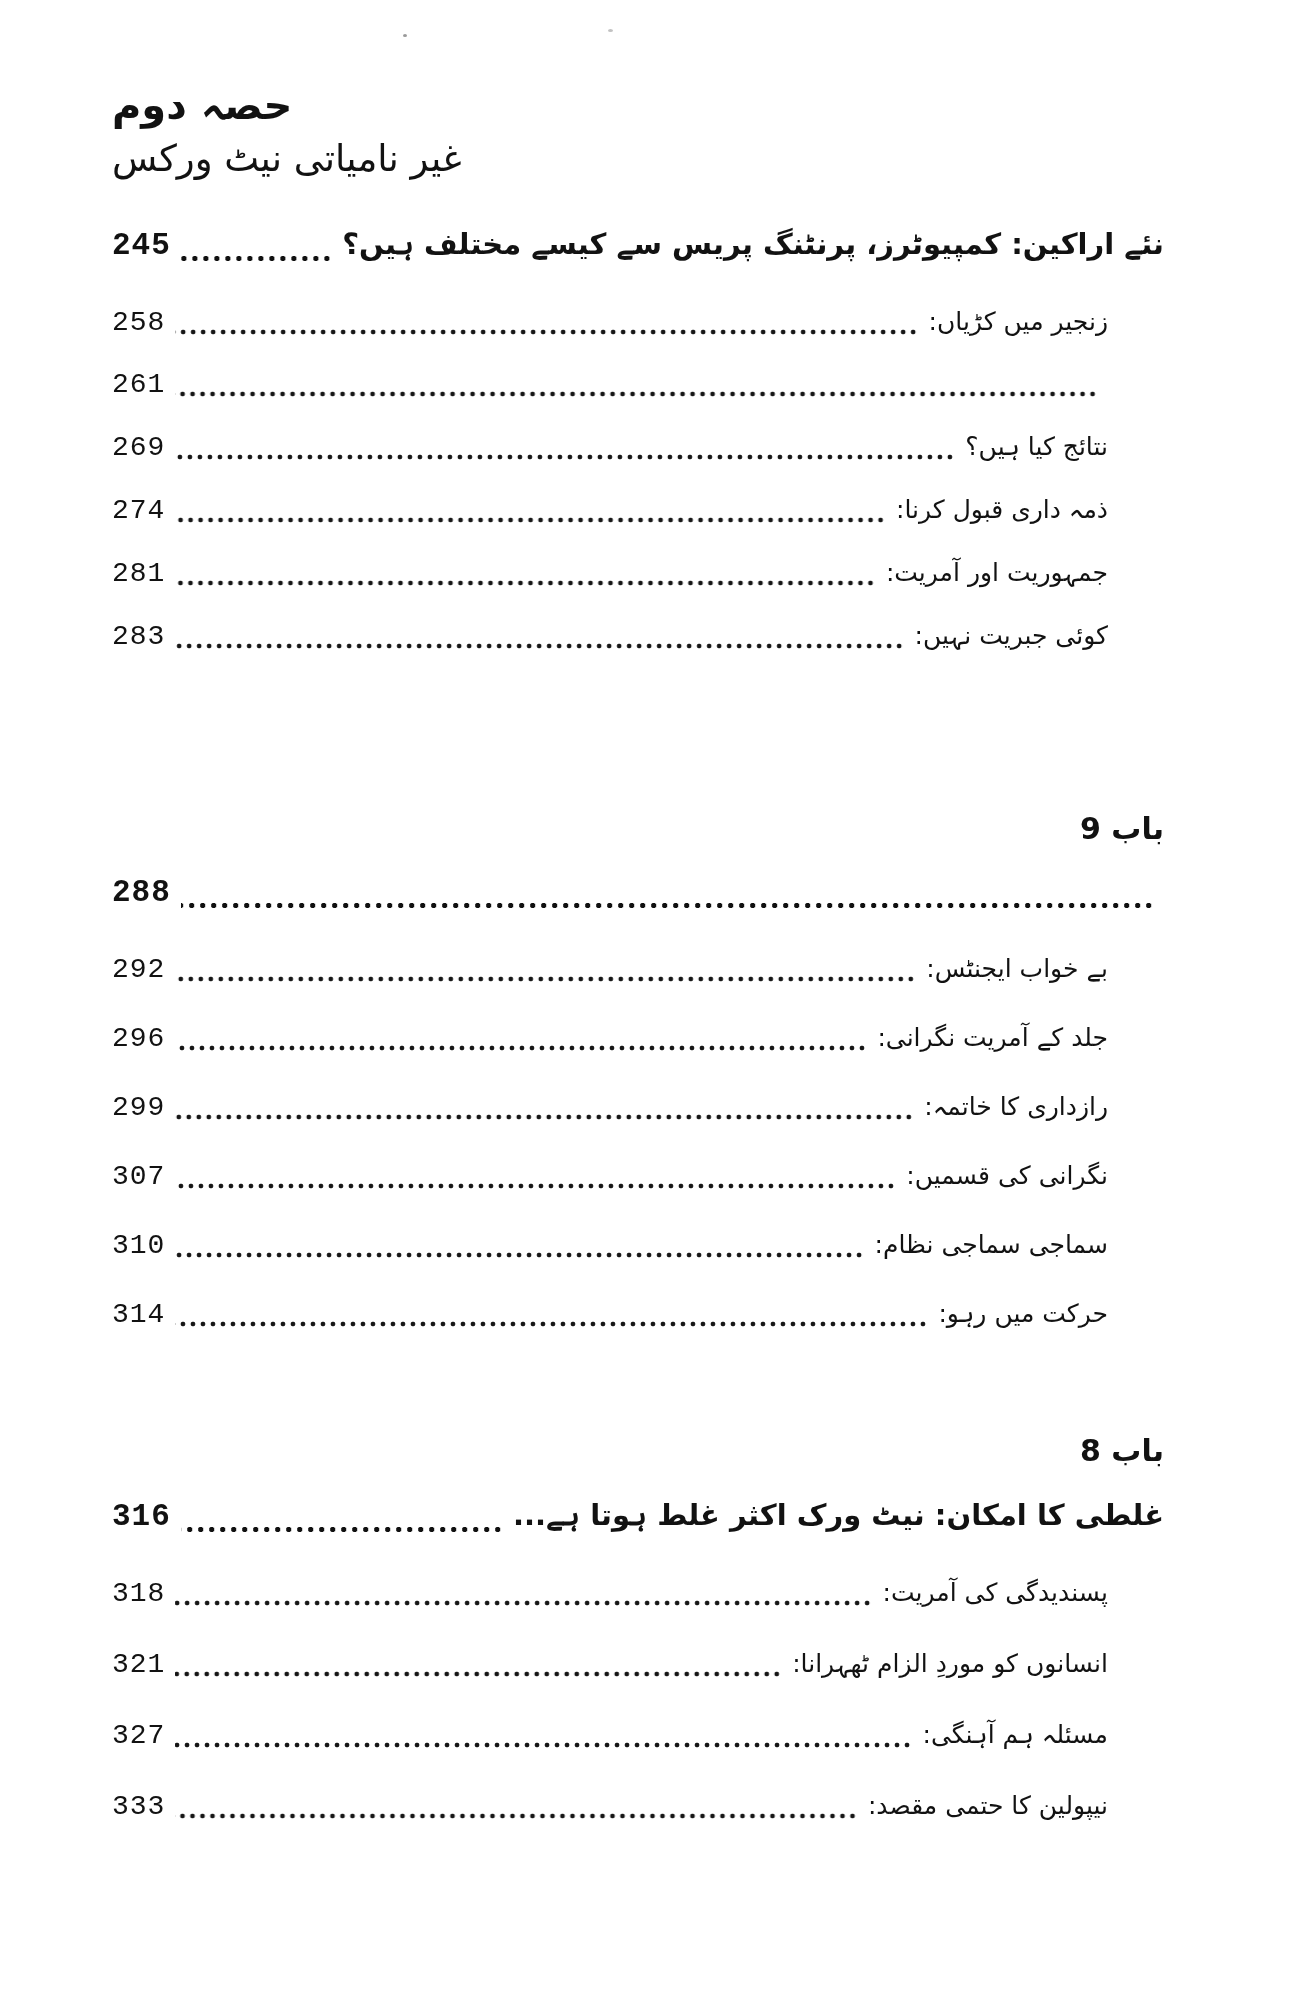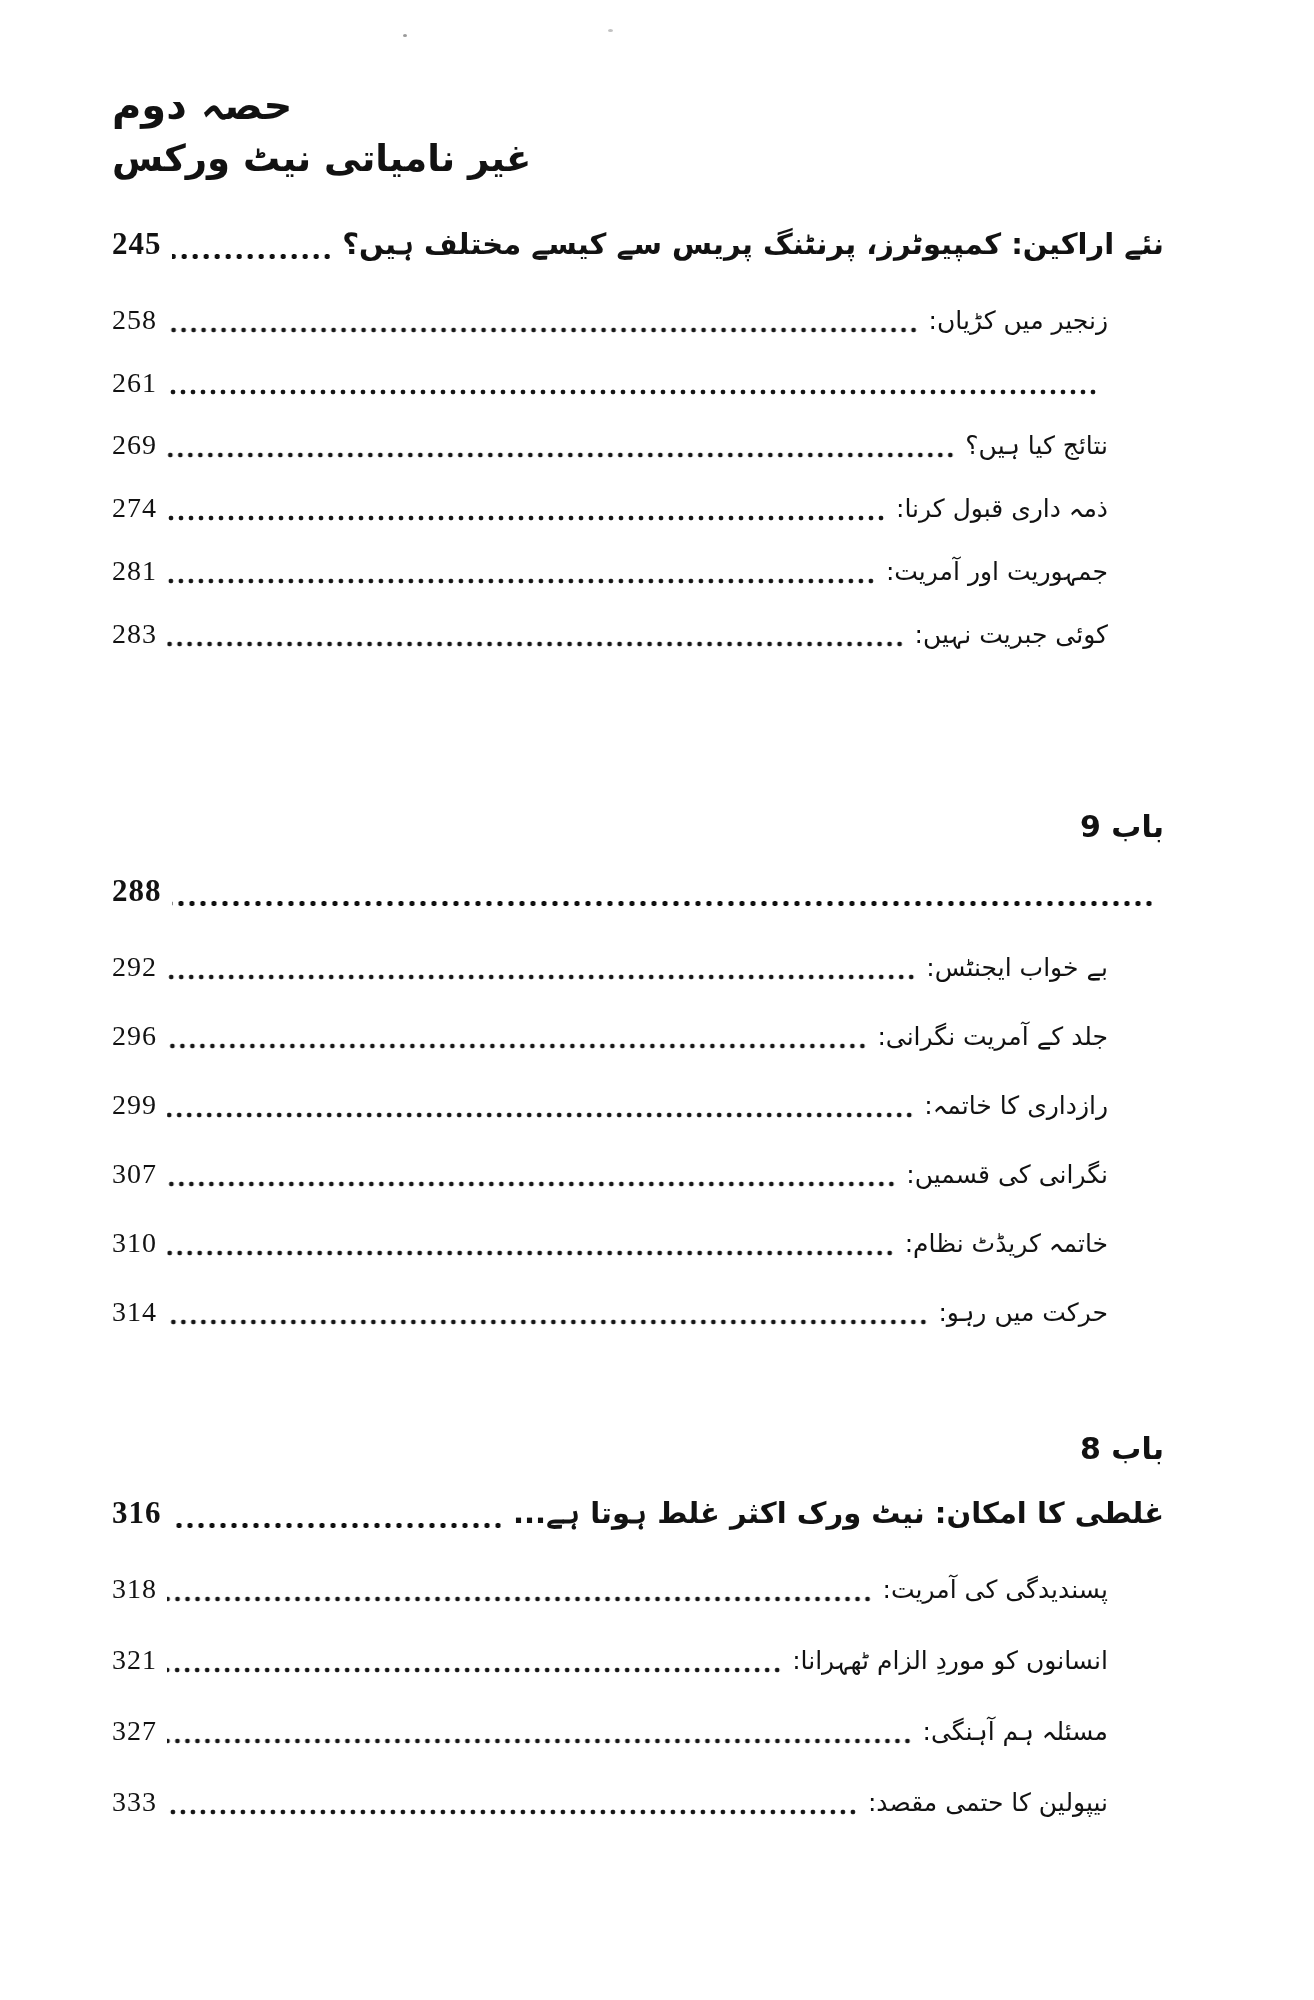--- a/index.html
+++ b/index.html
@@ -14,38 +14,38 @@
     font-family:"DejaVu Sans",sans-serif;
     color:#121212;
     overflow:hidden;
   }
   .part-header{text-align:left;margin-bottom:28px;}
   .part-line1{
     font-size:40px;font-weight:700;line-height:54px;
     font-family:"DejaVu Sans",sans-serif;
   }
   .part-line2{
-    font-size:37px;font-weight:700;line-height:54px;
+    font-size:37px;font-weight:400;line-height:54px;
   }
   .chapter{margin-top:30px;}
   .chapter.block-2{margin-top:148px;}
   .chapter.block-3{margin-top:92px;}
   .bab{
     font-size:30px;font-weight:700;line-height:44px;
     text-align:right;
   }
   .row{
     display:flex;align-items:baseline;direction:rtl;
   }
   .row.chap{margin-top:14px;margin-bottom:26px;line-height:56px;}
   .chap-title{
     font-size:29px;font-weight:700;white-space:nowrap;flex:0 1 auto;overflow:hidden;
   }
   .pg{
-    font-family:Liberation Serif, serif;
+    font-family:Liberation Mono, monospace;
     flex:0 0 auto;
     letter-spacing:1px;
   }
   .chap-pg{font-size:31px;font-weight:700;}
   .sec-pg{font-size:28px;font-weight:400;}
   .row.sec{line-height:44px;padding-right:56px;}
   .block-1 .row.sec{margin-bottom:18px;}
   .block-2 .row.sec{margin-bottom:24px;}
   .block-3 .row.sec{margin-bottom:26px;}
   .sec-title{
@@ -140,21 +140,21 @@
       <span class="sec-title">رازداری کا خاتمہ:</span>
       <span class="dots"></span>
       <span class="pg sec-pg">299</span>
     </div>
     <div class="row sec">
       <span class="sec-title">نگرانی کی قسمیں:</span>
       <span class="dots"></span>
       <span class="pg sec-pg">307</span>
     </div>
     <div class="row sec">
-      <span class="sec-title">خاتمہ کریڈٹ نظام:</span>
+      <span class="sec-title">سماجی سماجی نظام:</span>
       <span class="dots"></span>
       <span class="pg sec-pg">310</span>
     </div>
     <div class="row sec">
       <span class="sec-title">حرکت میں رہو:</span>
       <span class="dots"></span>
       <span class="pg sec-pg">314</span>
     </div>
   </section>
 

